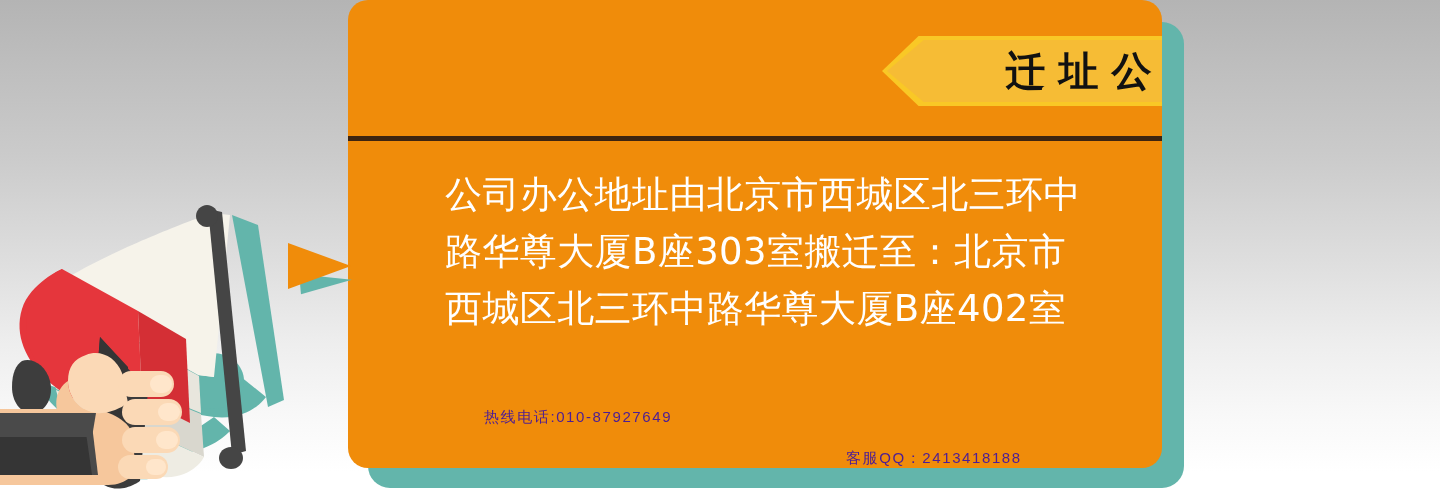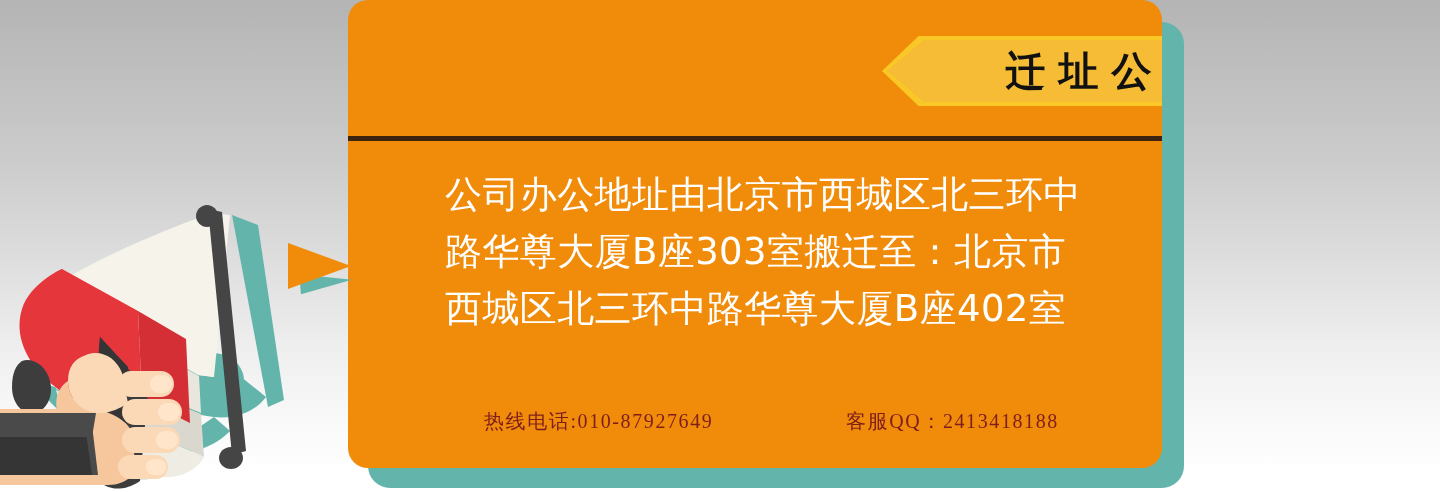--- a/index.html
+++ b/index.html
@@ -93,26 +93,26 @@
     text-align:left;
   }
 
   
   .footer {
     position:absolute; left:0px; top:408px;
     width:814px; height:30px;
   }
   .footer-item {
     position:absolute; top:0;
-    font-family:Liberation Serif, serif;
-    font-size:20px; color:#7f1d1d;
+    font-family:Liberation Sans, sans-serif;
+    font-size:15px; color:#4c1d95;
     letter-spacing:1.6px; white-space:nowrap;
   }
   .footer-phone { left:136px; }
-  .footer-qq    { left:498px; }
+  .footer-qq    { left:498px;margin-top:41px; }
 
   
   .megaphone { position:absolute; left:0px; top:185px; width:310px; height:307px; }
   .megaphone svg { display:block; }
 </style>
 </head>
 <body>
 
 <div id="stage">
 

